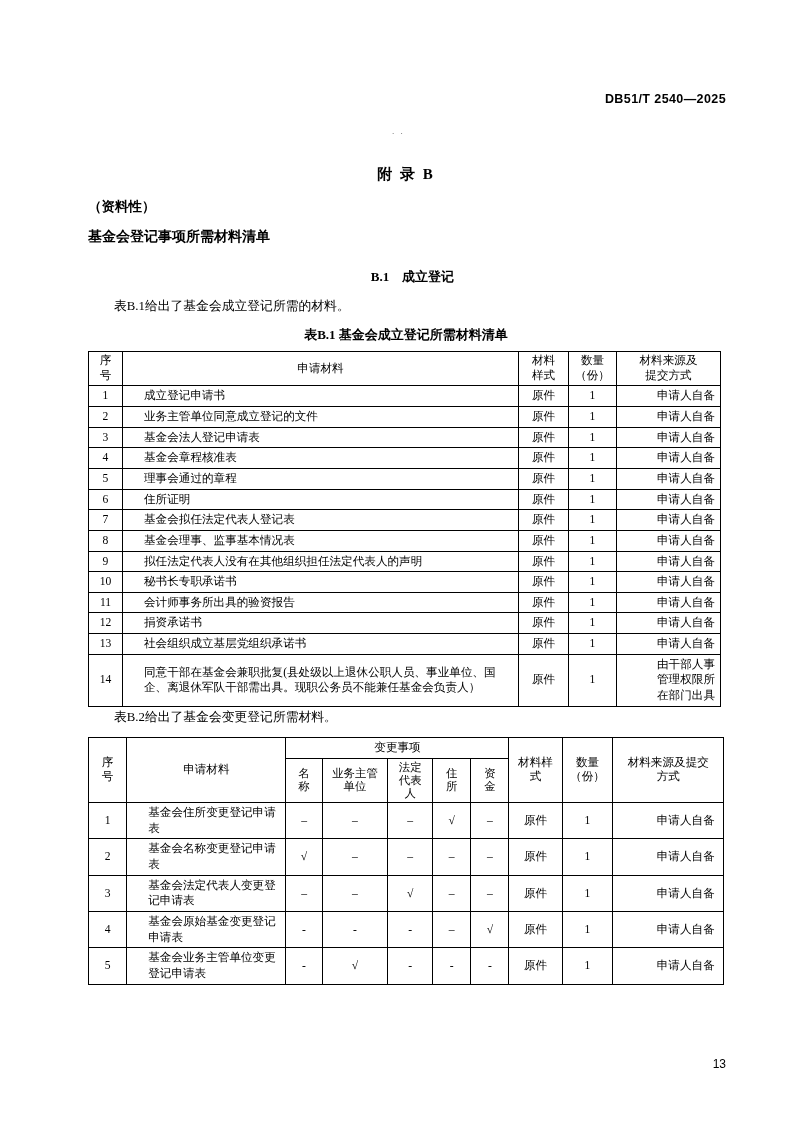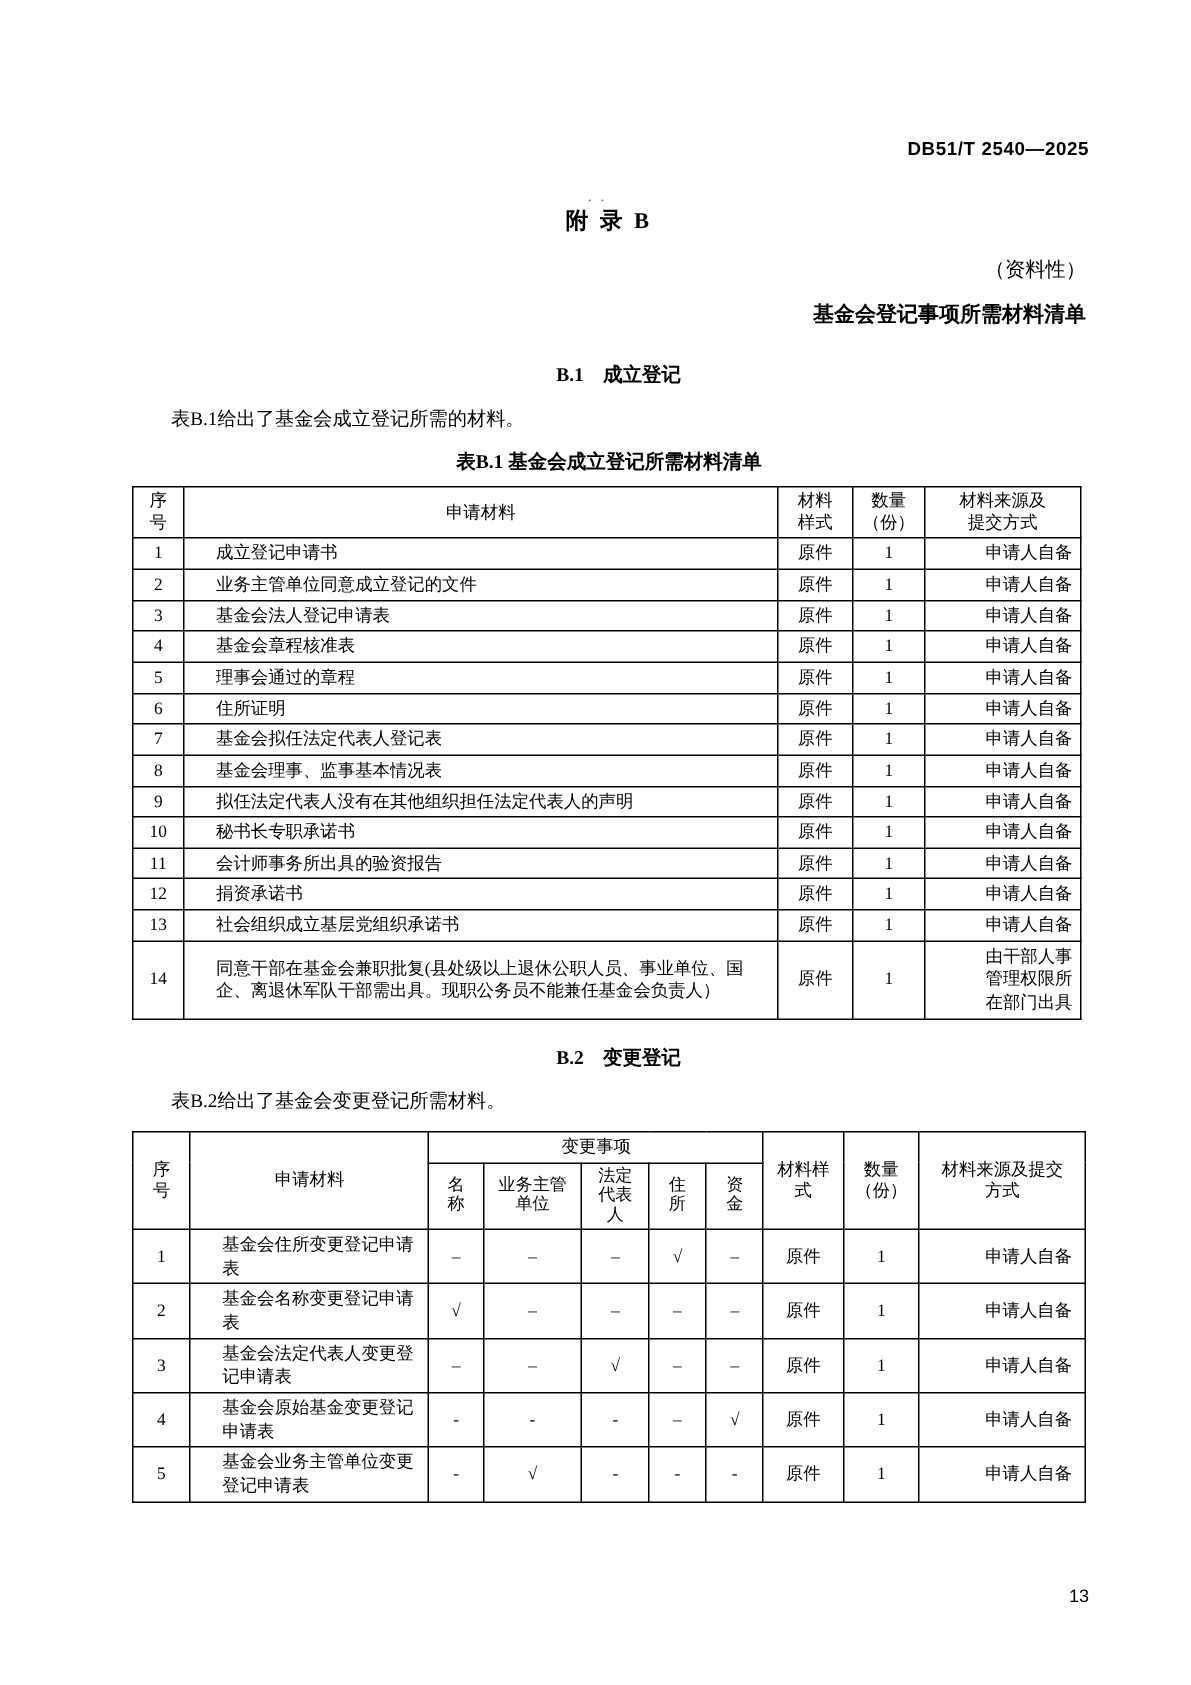--- a/index.html
+++ b/index.html
@@ -26,39 +26,39 @@
     position: absolute;
     top: 92px;
     right: 68px;
     font-family: "Liberation Sans", sans-serif;
     font-size: 12.5px;
     font-weight: bold;
     letter-spacing: 0.4px;
   }
   .content {
     position: absolute;
-    top: 138px;
+    top: 165px;
     left: 88px;
     width: 636px;
   }
   .annex-title {
     text-align: center;
     font-size: 15px;
     font-weight: bold;
     letter-spacing: 2px;
     margin: 0 0 14px 0;
   }
   .annex-sub {
-    text-align: right;
+    text-align: left;
     font-size: 13.5px;
-    font-weight: normal;
+    font-weight: bold;
     margin: 0 0 12px 0;
   }
   .annex-sub2 {
-    text-align: right;
+    text-align: left;
     font-size: 14px;
     font-weight: bold;
     margin: 0 0 22px 0;
   }
   .clause {
     font-size: 13px;
     font-weight: bold;
     margin: 16px 0 10px 0;
     text-align: center;
   }
@@ -279,23 +279,20 @@
         <tr>
           <td class="c-center">14</td>
           <td class="c-left tall">同意干部在基金会兼职批复(县处级以上退休公职人员、事业单位、国企、离退休军队干部需出具。现职公务员不能兼任基金会负责人）</td>
           <td class="c-center">原件</td>
           <td class="c-center">1</td>
           <td class="src">由干部人事管理权限所在部门出具</td>
         </tr>
       </tbody>
     </table>
 
-    <div class="clause">
-      <span class="num">B.2</span><span>变更登记</span>
-    </div>
     <p class="para">表B.2给出了基金会变更登记所需材料。</p>
 
 
     <table class="t2 t2wrap">
       <colgroup>
         <col class="d0">
           <col class="d1">
           <col class="d2">
           <col class="d3">
           <col class="d4">

